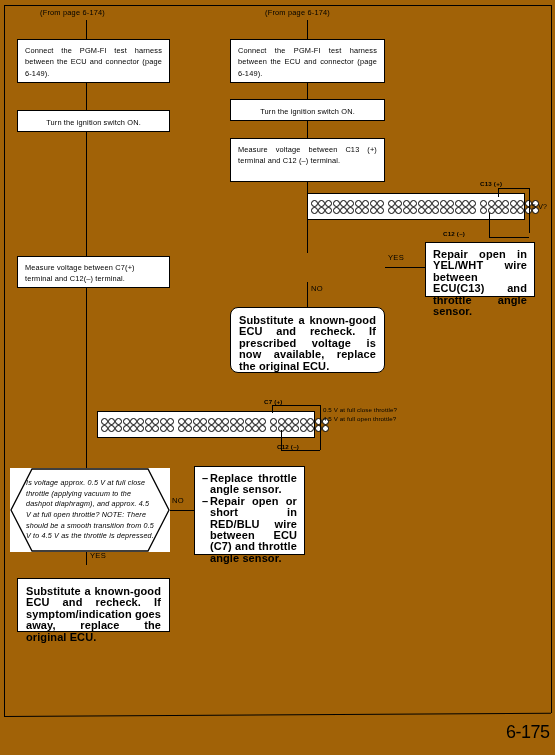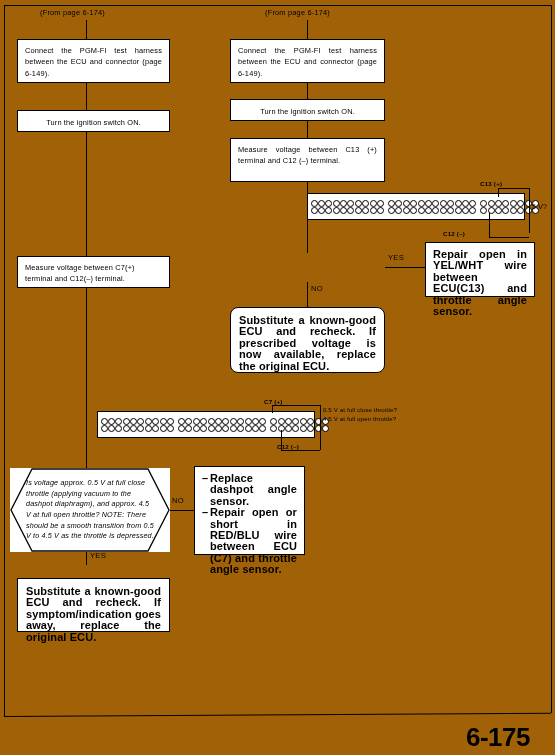--- a/index.html
+++ b/index.html
@@ -167,24 +167,25 @@
   .voltq {
     position: absolute;
     font-size: 7px;
     letter-spacing: 0.2px;
     white-space: nowrap;
   }
 
   
   .pagenum {
     position: absolute;
-    font-size: 26px;
-    font-weight: bold;
+    font-size: 18px;
+    font-weight: normal;
     letter-spacing: -0.5px;
     font-family: "Liberation Sans", sans-serif;
+    margin-left: 40px;
   }
 
   .bullet-list {
     margin: 0;
     padding: 0;
     list-style: none;
   }
   .bullet-list li {
     position: relative;
     padding-left: 8px;
@@ -228,21 +229,21 @@
       <polygon points="22,1 138,1 159,42 138,83 22,83 1,42" fill="#ffffff" stroke="#000000" stroke-width="1.3" vector-effect="non-scaling-stroke"></polygon>
     </svg>
     <div class="hex-text" style="padding:0 16px; font-size:7.2px; line-height:10.6px; text-align:left;font-style:italic;">Is voltage approx. 0.5 V at full close throttle (applying vacuum to the dashpot diaphragm), and approx. 4.5 V at full open throttle? NOTE: There should be a smooth transition from 0.5 V to 4.5 V as the throttle is depressed.</div>
   </div>
 
   <div class="hline" style="left:170px; top:510px; width:24px;"></div>
   <div class="branch" style="left:172px; top:496px;">NO</div>
 
   <div class="box bold" style="left:194px; top:466px; width:111px; height:89px; padding:6px 7px;">
     <ul class="bullet-list">
-      <li>Replace dashpot angle sensor.</li>
+      <li>Replace throttle angle sensor.</li>
       <li>Repair open or short in RED/BLU wire between ECU (C7) and throttle angle sensor.</li>
     </ul>
   </div>
 
   <div class="vline" style="left:86px; top:552px; height:13px;"></div>
   <div class="branch" style="left:90px; top:551px;">YES</div>
   <div class="vline" style="left:86px; top:552px; height:13px;"></div>
 
   <div class="box bold just" style="left:17px; top:578px; width:153px; height:54px; padding:7px 8px;">Substitute a known-good ECU and recheck. If symptom/indication goes away, replace the original ECU.</div>
 

